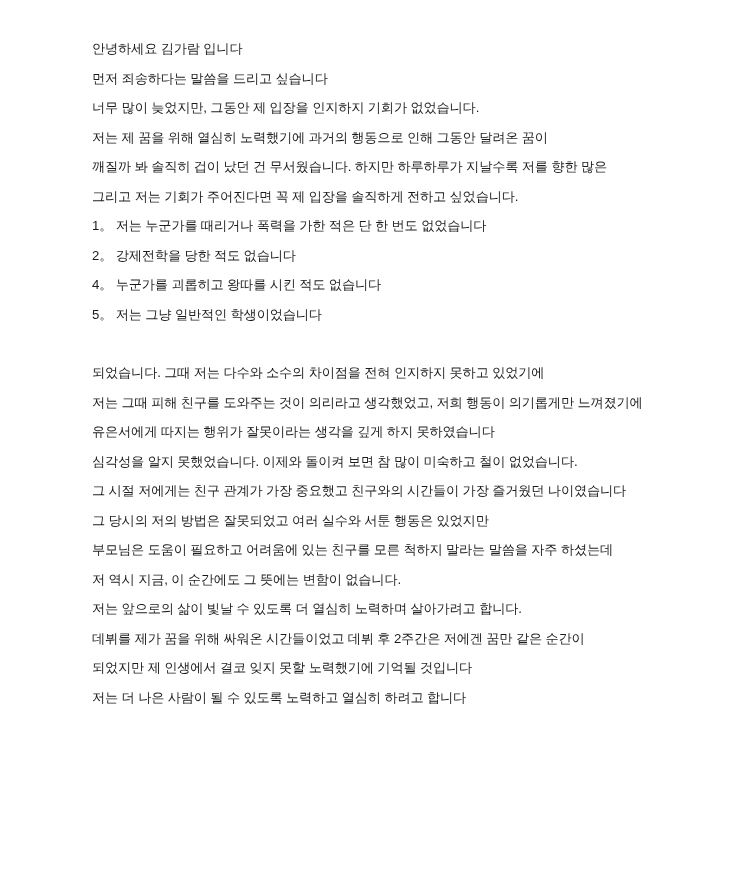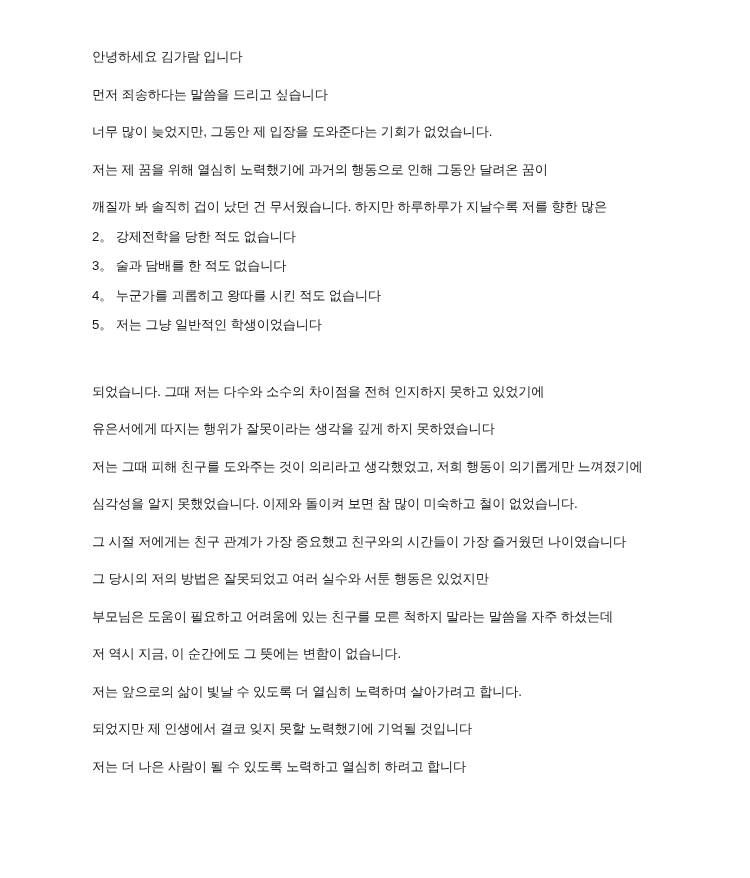--- a/index.html
+++ b/index.html
@@ -28,21 +28,20 @@
     letter-spacing: -0.15px;
   }
   .para {
     margin: 0 0 0 0;
   }
   .line {
     display: block;
     white-space: pre-wrap;
     line-height: 29.5px;
     min-height: 29.5px;
-    margin-top: 8px;
   }
   .blockgap {
     display: block;
     height: 29px;
   }
   .list-line {
     display: block;
     white-space: pre-wrap;
     line-height: 29.5px;
     min-height: 29.5px;
@@ -50,43 +49,45 @@
 </style>
 </head>
 <body>
 
 <div class="page">
   <div class="doc-body">
 
     <div class="para">
       <span class="line">안녕하세요 김가람 입니다</span>
       <span class="line">먼저 죄송하다는 말씀을 드리고 싶습니다</span>
-      <span class="line">너무 많이 늦었지만, 그동안 제 입장을 도와준다는 기회가 없었습니다.</span>
+      <span class="line">너무 많이 늦었지만, 그동안 제 입장을 인지하지 기회가 없었습니다.</span>
       <span class="line">저는 제 꿈을 위해 열심히 노력했기에 과거의 행동으로 인해 그동안 달려온 꿈이</span>
       <span class="line">깨질까 봐 솔직히 겁이 났던 건 무서웠습니다. 하지만 하루하루가 지날수록 저를 향한 많은</span>
+      <span class="line">그리고 저는 기회가 주어진다면 꼭 제 입장을 솔직하게 전하고 싶었습니다.</span>
     </div>
 
     <div class="para">
+      <span class="list-line">1。 저는 누군가를 때리거나 폭력을 가한 적은 단 한 번도 없었습니다</span>
       <span class="list-line">2。 강제전학을 당한 적도 없습니다</span>
-      <span class="list-line">3。 술과 담배를 한 적도 없습니다</span>
       <span class="list-line">4。 누군가를 괴롭히고 왕따를 시킨 적도 없습니다</span>
       <span class="list-line">5。 저는 그냥 일반적인 학생이었습니다</span>
     </div>
 
     <span class="blockgap"></span>
 
     <div class="para">
       <span class="line">되었습니다. 그때 저는 다수와 소수의 차이점을 전혀 인지하지 못하고 있었기에</span>
+      <span class="line">저는 그때 피해 친구를 도와주는 것이 의리라고 생각했었고, 저희 행동이 의기롭게만 느껴졌기에</span>
       <span class="line">유은서에게 따지는 행위가 잘못이라는 생각을 깊게 하지 못하였습니다</span>
-      <span class="line">저는 그때 피해 친구를 도와주는 것이 의리라고 생각했었고, 저희 행동이 의기롭게만 느껴졌기에</span>
       <span class="line">심각성을 알지 못했었습니다. 이제와 돌이켜 보면 참 많이 미숙하고 철이 없었습니다.</span>
       <span class="line">그 시절 저에게는 친구 관계가 가장 중요했고 친구와의 시간들이 가장 즐거웠던 나이였습니다</span>
       <span class="line">그 당시의 저의 방법은 잘못되었고 여러 실수와 서툰 행동은 있었지만</span>
       <span class="line">부모님은 도움이 필요하고 어려움에 있는 친구를 모른 척하지 말라는 말씀을 자주 하셨는데</span>
       <span class="line">저 역시 지금, 이 순간에도 그 뜻에는 변함이 없습니다.</span>
       <span class="line">저는 앞으로의 삶이 빛날 수 있도록 더 열심히 노력하며 살아가려고 합니다.</span>
+      <span class="line">데뷔를 제가 꿈을 위해 싸워온 시간들이었고 데뷔 후 2주간은 저에겐 꿈만 같은 순간이</span>
       <span class="line">되었지만 제 인생에서 결코 잊지 못할 노력했기에 기억될 것입니다</span>
       <span class="line">저는 더 나은 사람이 될 수 있도록 노력하고 열심히 하려고 합니다</span>
 
     </div>
 
   </div>
 </div>
 
 </body></html>

